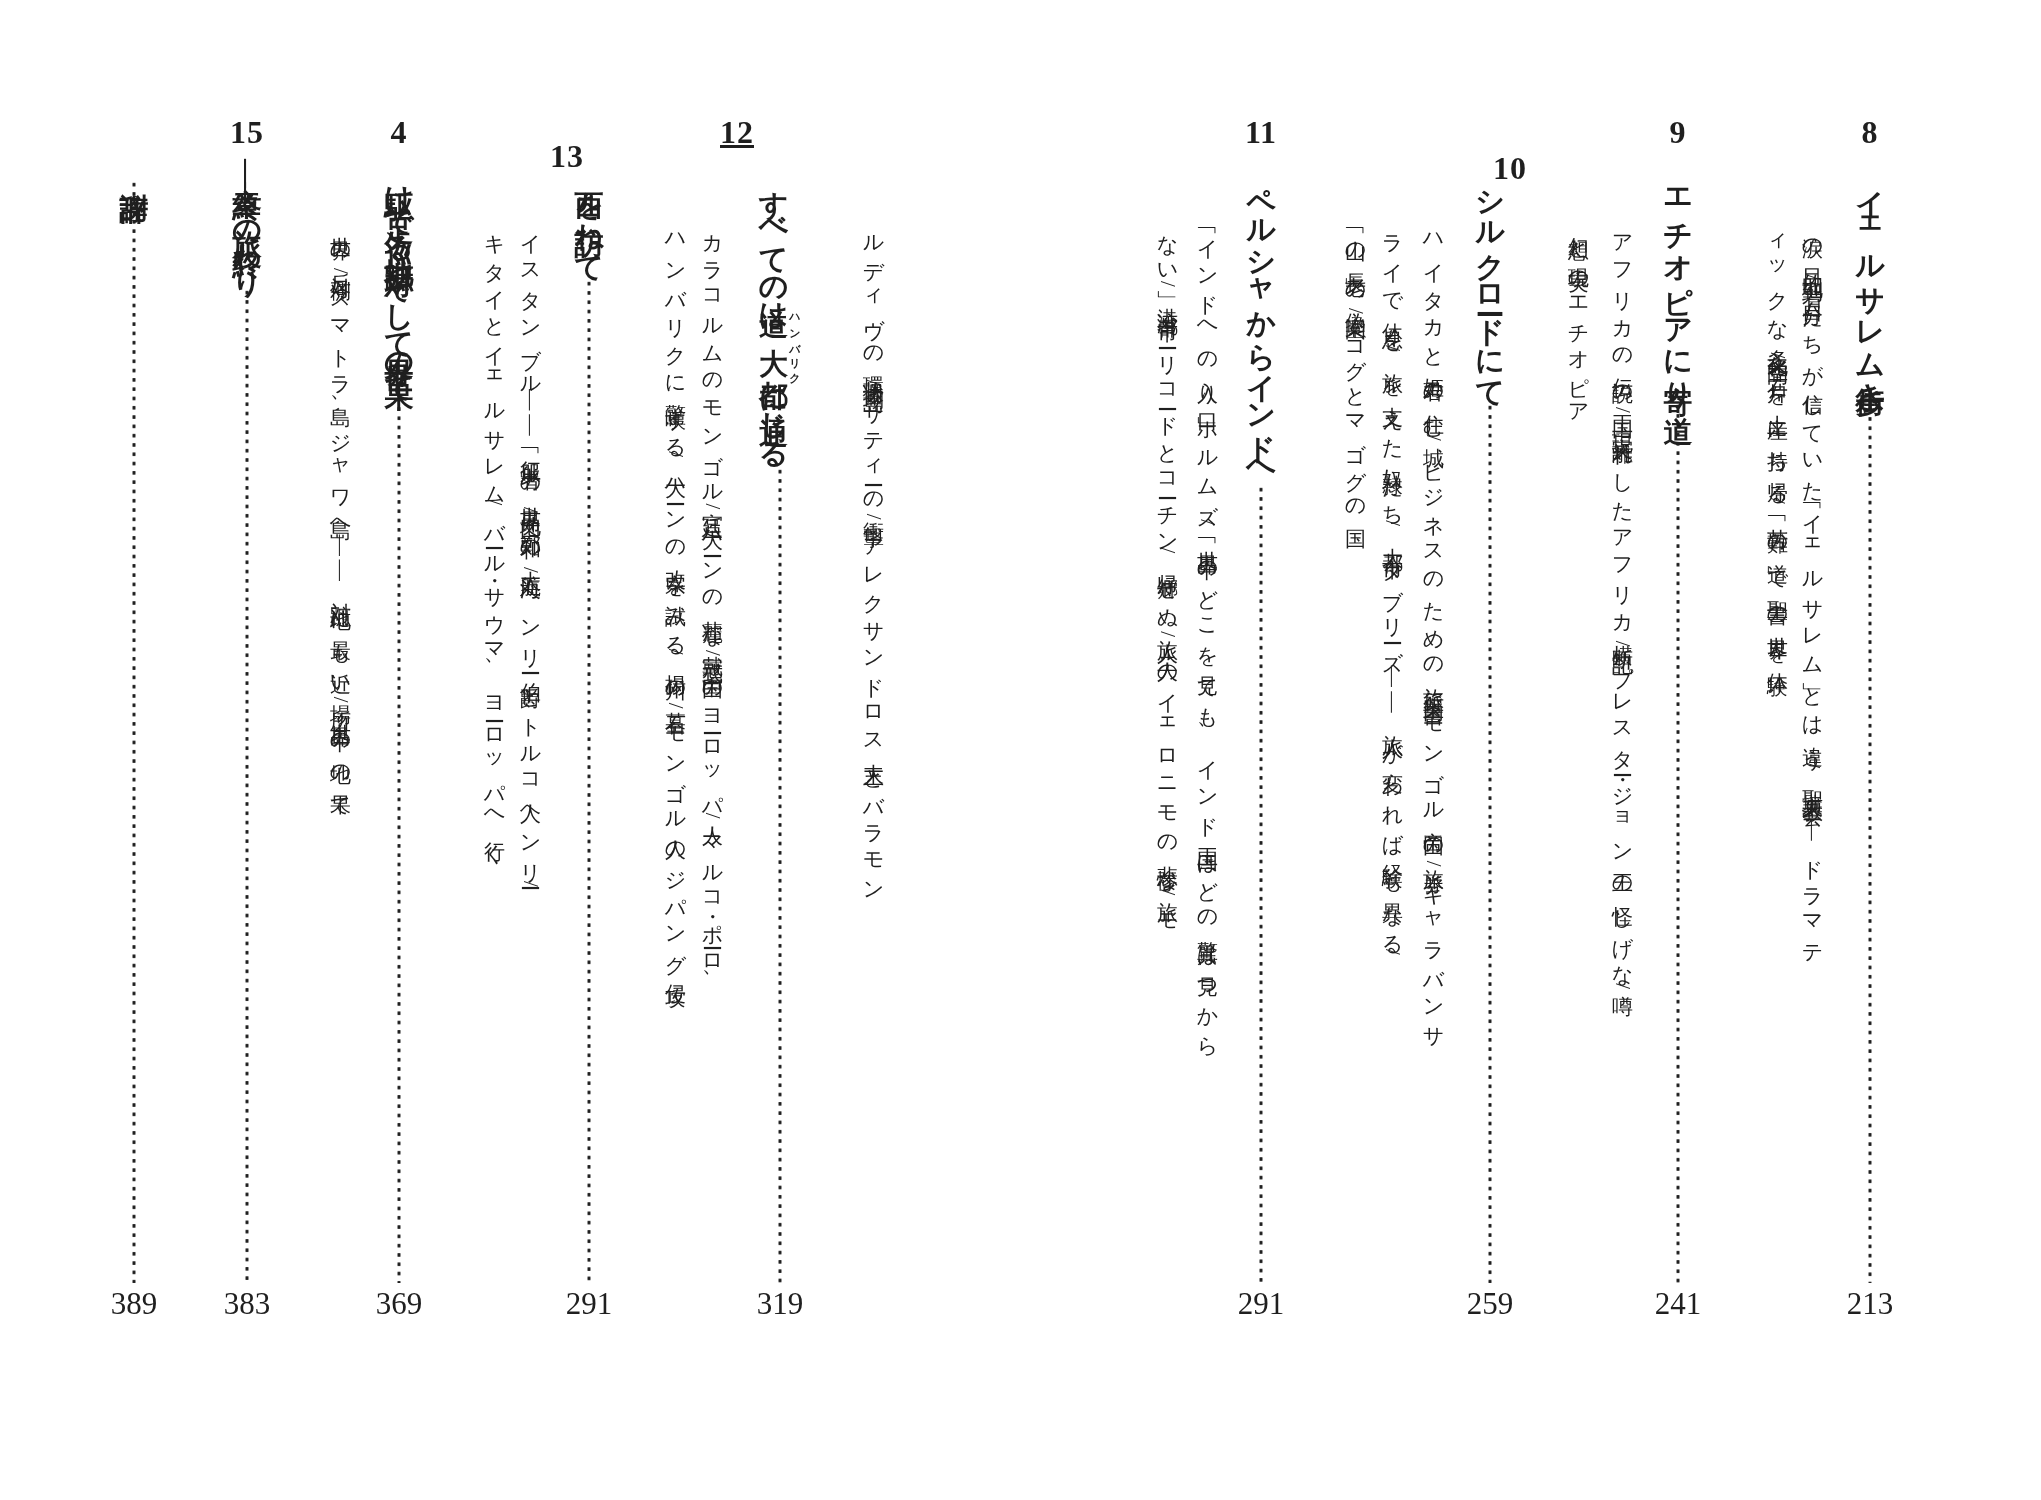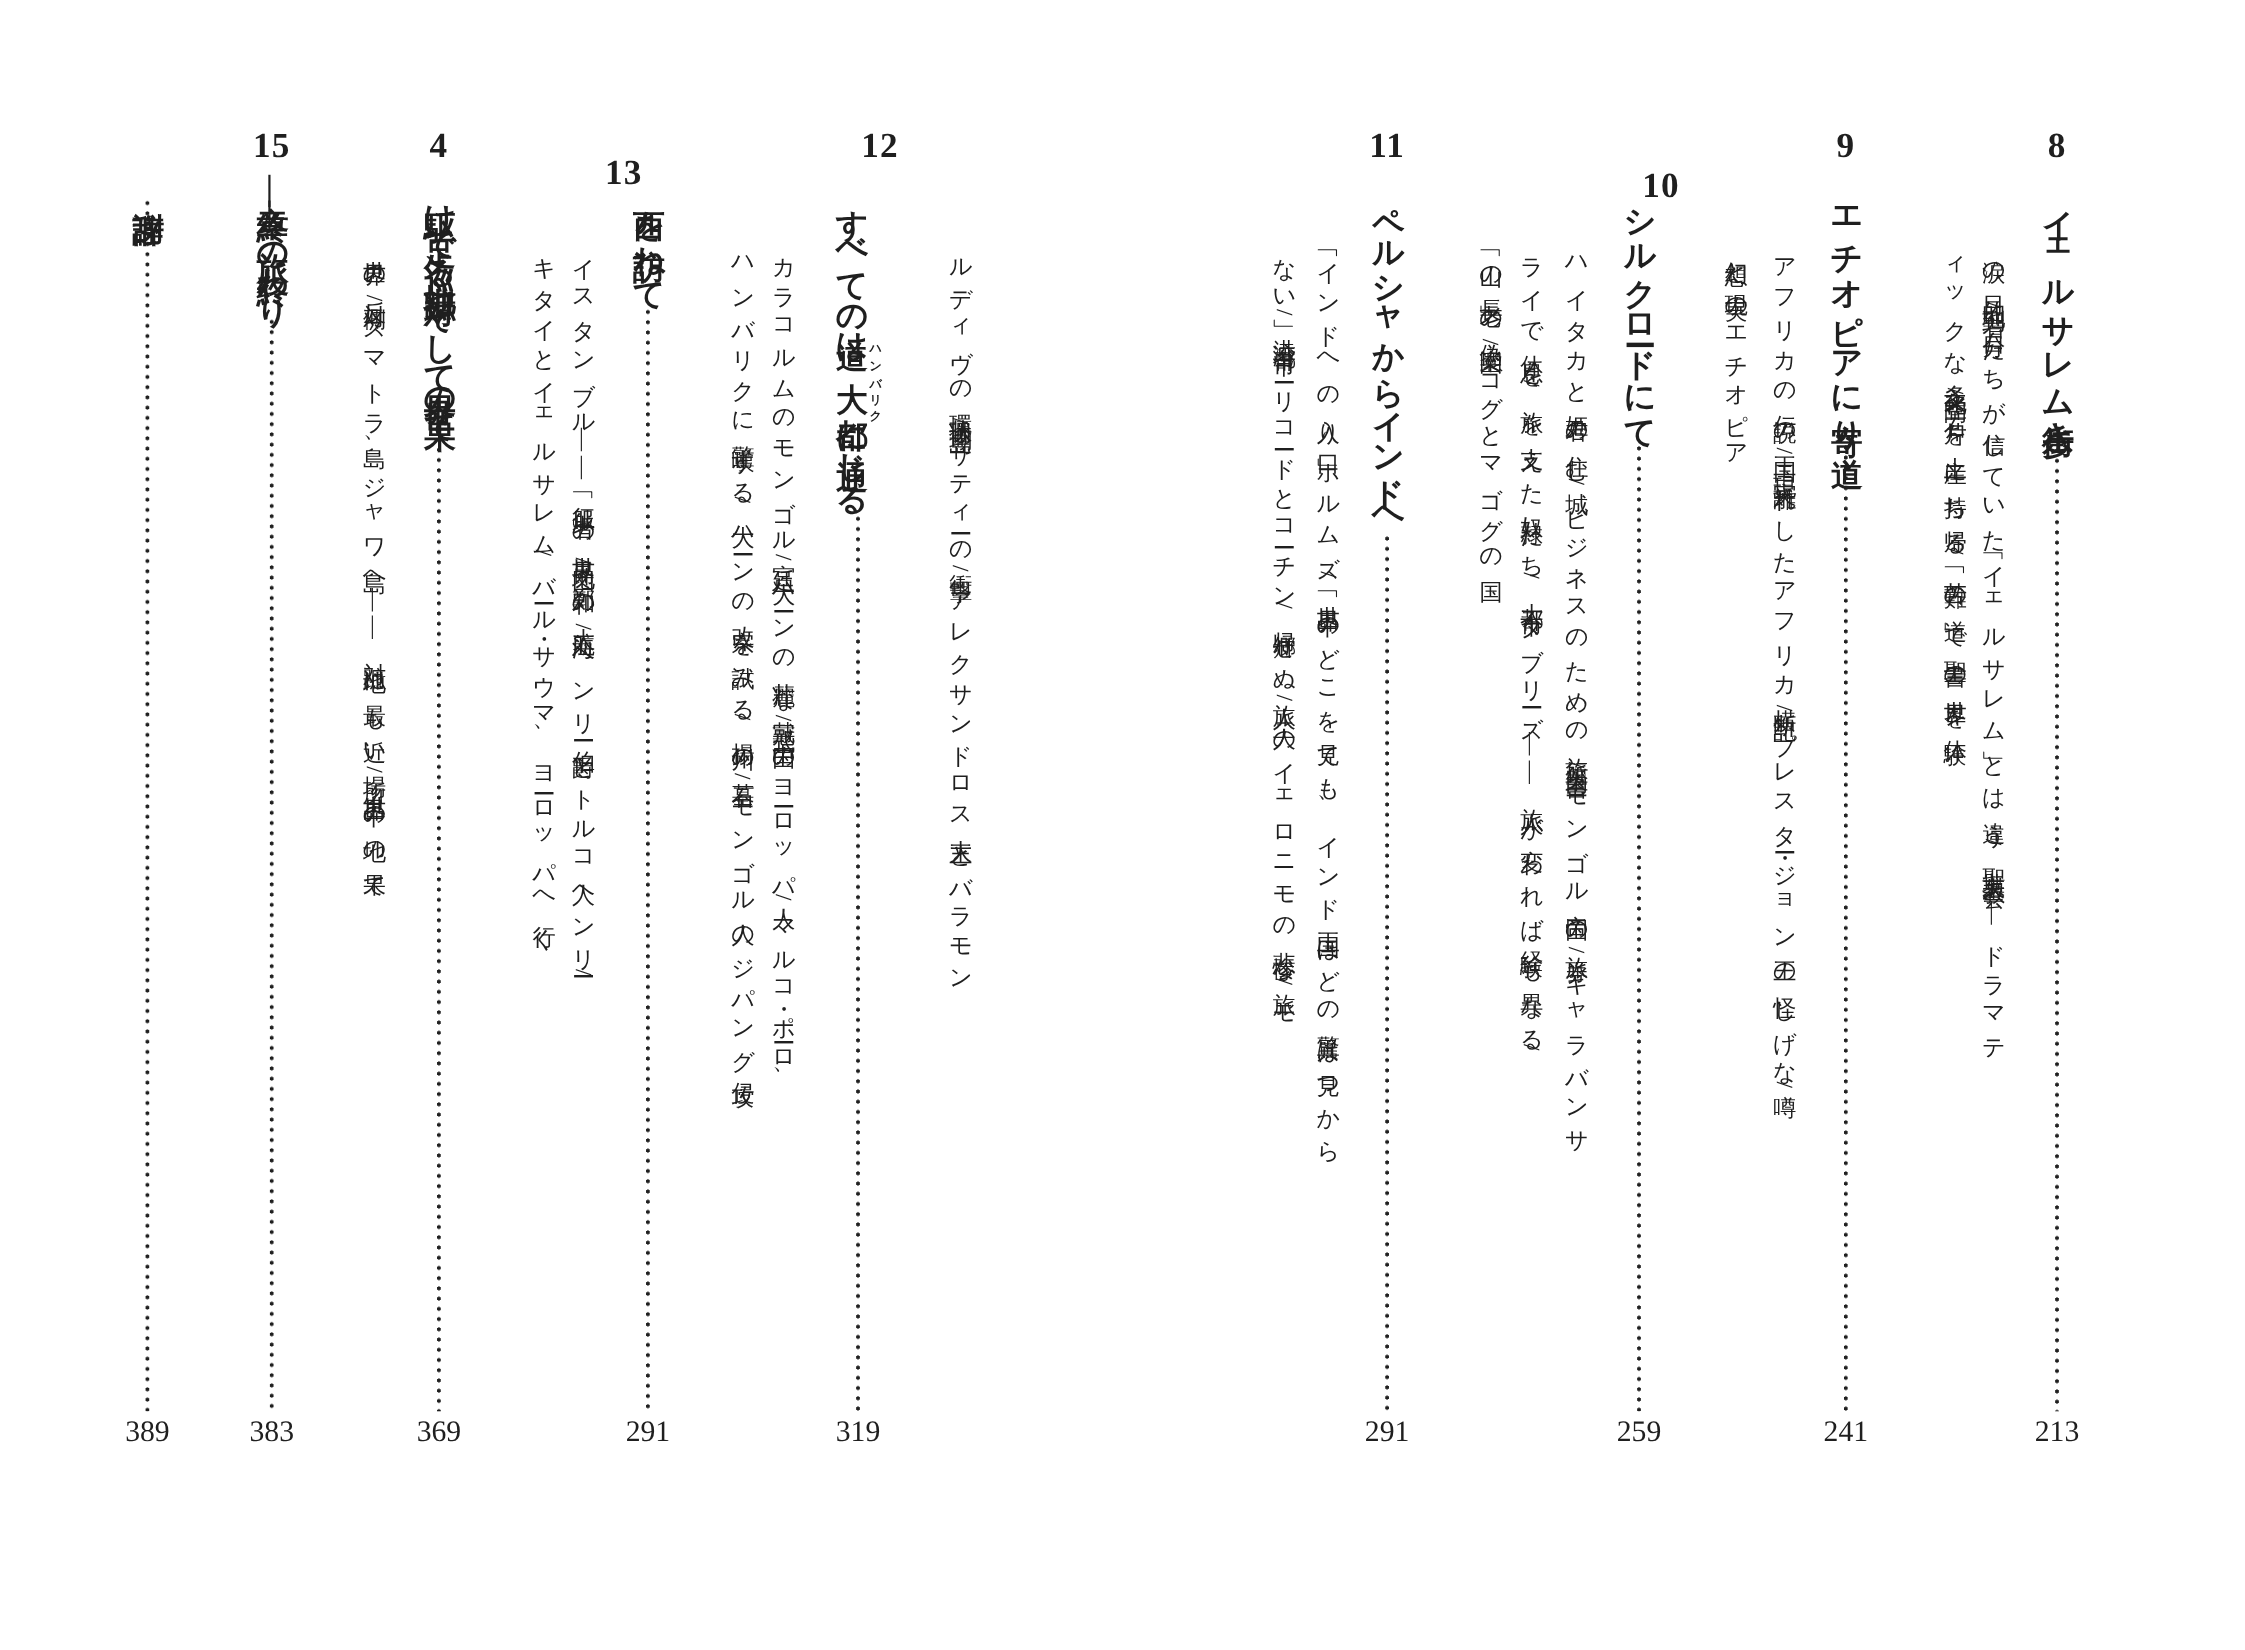--- a/index.html
+++ b/index.html
@@ -40,21 +40,21 @@
     transform: translateX(-50%);
     font-size: 32px;
     font-weight: 700;
     line-height: 1.1;
     letter-spacing: 1px;
   }
   .ch-page {
     position: absolute;
     top: 1288px;
     transform: translateX(-50%);
-    font-size: 27px;
+    font-size: 31px;
     font-weight: 400;
     line-height: 1;
   }
   .leader {
     position: absolute;
     width: 5px;
     transform: translateX(-50%);
     background-image: radial-gradient(circle, #1f1f1f 1.7px, rgba(0,0,0,0) 1.8px);
     background-size: 5px 9.3px;
     background-repeat: repeat-y;
@@ -91,21 +91,21 @@
     <div class="vcol sub-col" style="left: 1433px; letter-spacing: 4.31px;">ハイタカと姫君の住む城/ビジネスのための旅行案内書/モンゴル帝国の旅券/キャラバンサ</div>
     <div class="vcol sub-col" style="left: 1392px; letter-spacing: 4.93px;">ライで休息を/旅を支えた奴隷たち/大都市タブリーズ――旅人が変われば経験も異なる/</div>
     <div class="vcol sub-col" style="left: 1355px; letter-spacing: 4px;">「山の長老」の偽楽園/ゴグとマゴグの国</div>
     <div class="ch-num" style="left: 1261px;">11</div>
     <div class="vcol ch-title" style="left: 1261px; letter-spacing: -2.5px;">ペルシャからインドへ</div>
     <div class="leader" style="left: 1261px; top: 485px; height: 798px;"></div>
     <div class="ch-page" style="left: 1261px;">291</div>
     <div class="vcol sub-col" style="left: 1207px; letter-spacing: 4.31px;">「インドへの入り口」ホルムズ/「世界中のどこを見ても、インド王国ほどの驚異は見つから</div>
     <div class="vcol sub-col" style="left: 1167px; letter-spacing: 4.31px;">ない」/港湾都市コーリコードとコーチン/帰郷せぬ旅人/二人のイェロニモの悲惨な旅/モ</div>
     <div class="vcol sub-col" style="left: 873px; letter-spacing: 4px;">ルディヴの環状珊瑚島/サティーの衝撃/アレクサンドロス大王とバラモン</div>
-    <div class="ch-num" style="left: 800px;">12</div>
+    <div class="ch-num" style="left: 737px; text-decoration: underline;">12</div>
     <div class="vcol ch-title" style="left: 780px; letter-spacing: -4px;">すべての道は<ruby>大都<rt>ハンバリク</rt></ruby>に通じる</div>
     <div class="leader" style="left: 780px; top: 467px; height: 816px;"></div>
     <div class="ch-page" style="left: 780px;">319</div>
     <div class="vcol sub-col" style="left: 712px; letter-spacing: 3.72px;">カラコルムのモンゴル宮廷/大ハーンの壮麗な戴冠式/中国のヨーロッパ人/マルコ・ポーロ、</div>
     <div class="vcol sub-col" style="left: 675px; letter-spacing: 4px;">ハンバリクに驚嘆する/大ハーンの改宗を試みる/揚州の墓石/モンゴル人のジパング侵攻</div>
     <div class="ch-num" style="left: 567px; margin-top: 24px;">13</div>
     <div class="vcol ch-title" style="left: 589px; letter-spacing: 0px;">西を訪ねて</div>
     <div class="leader" style="left: 589px; top: 279px; height: 1004px;"></div>
     <div class="ch-page" style="left: 589px;">291</div>
     <div class="vcol sub-col" style="left: 530px; letter-spacing: 4.31px;">イスタンブル――「征服者」の世界地図/鄭和の大航海/ヘンリー伯爵とトルコ人ヘンリー/</div>

